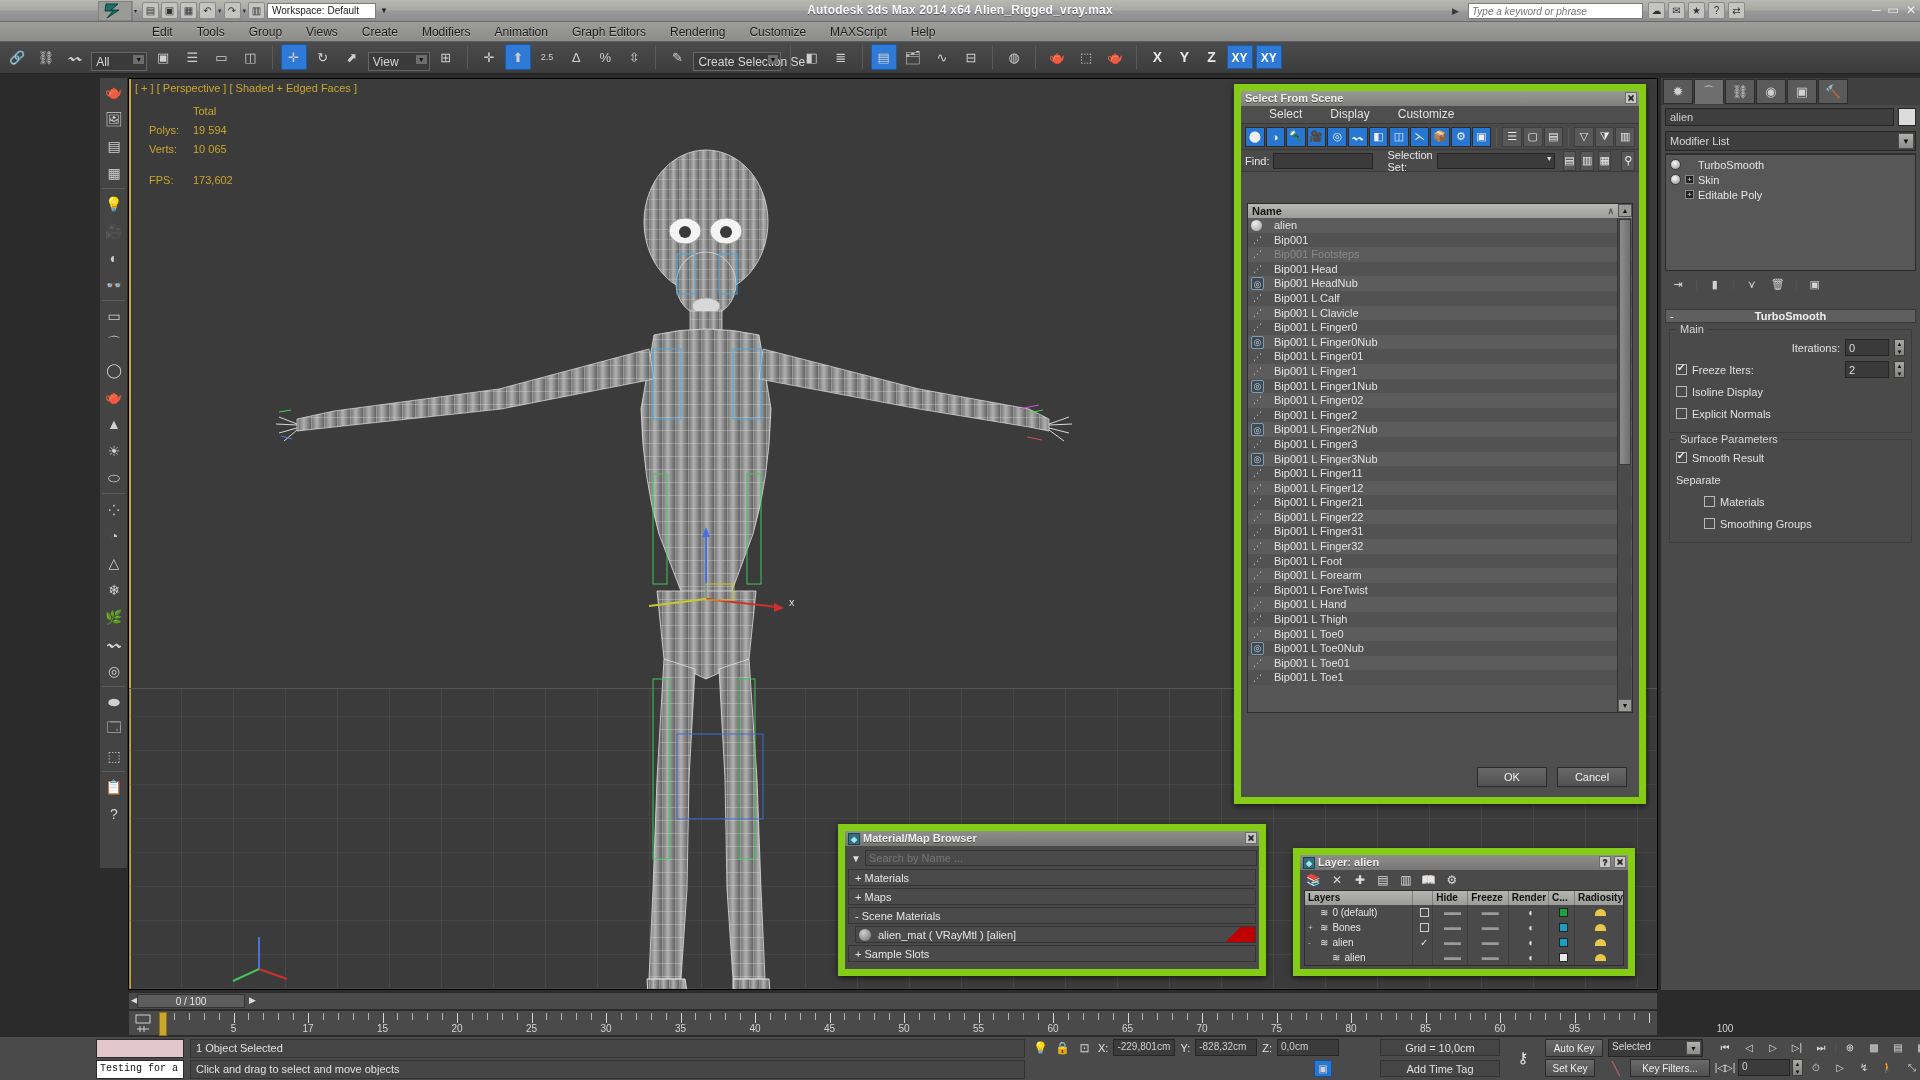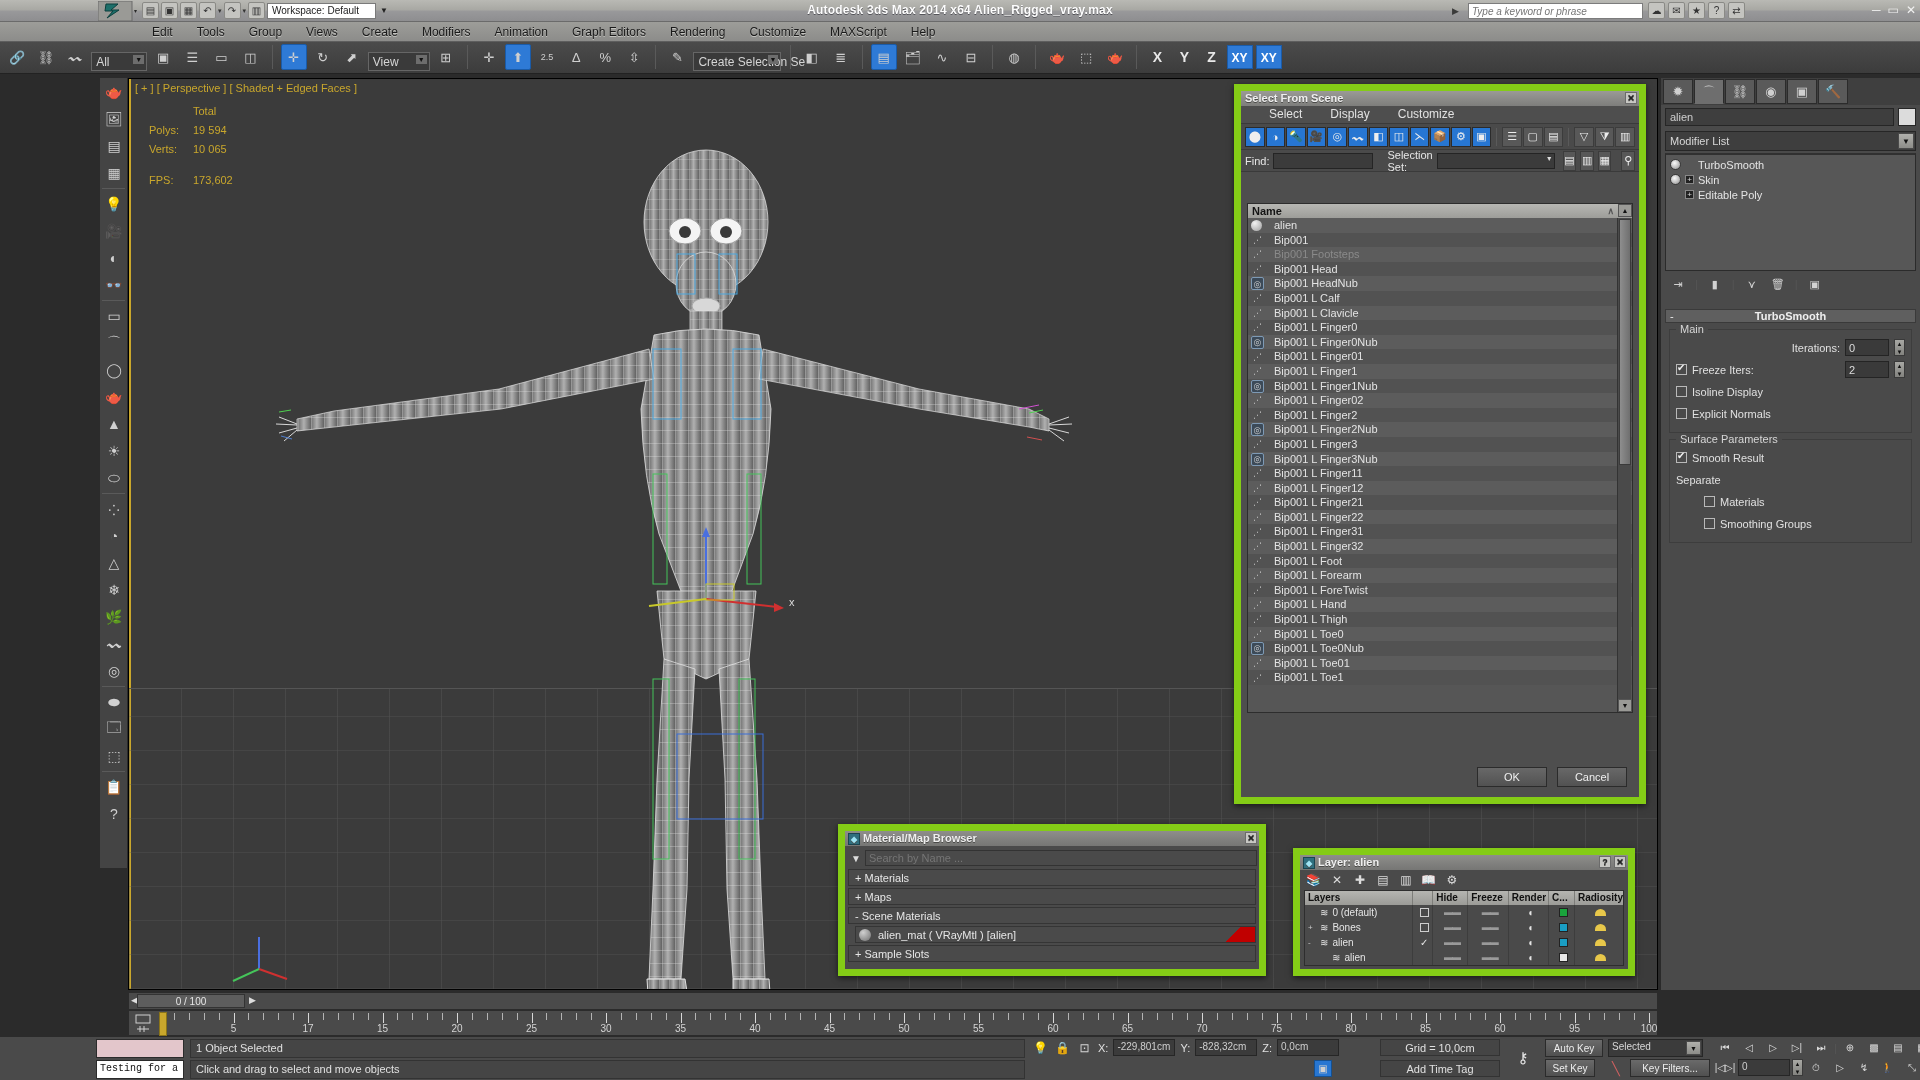--- a/index.html
+++ b/index.html
@@ -1013,21 +1013,21 @@
         <div class="tb-tick" style="left: 1370.8px;"></div>
         <div class="tb-tick" style="left: 1385.7px;"></div>
         <div class="tb-tick" style="left: 1400.6px;"></div>
         <div class="tb-tickmaj" style="left: 1415.5px;"></div>
         <div class="tb-num" style="left: 1415.5px;">95</div>
         <div class="tb-tick" style="left: 1430.4px;"></div>
         <div class="tb-tick" style="left: 1445.3px;"></div>
         <div class="tb-tick" style="left: 1460.2px;"></div>
         <div class="tb-tick" style="left: 1475.1px;"></div>
         <div class="tb-tickmaj" style="left: 1490px;"></div>
-        <div class="tb-num" style="left: 1490px;">100</div>
+        <div class="tb-num" style="left: 1566px;">100</div>
       </div>
     <div class="tb-slider"></div>
   </div>
 
   <div class="statusbar">
     <div class="sb-maxcreate"></div>
     <div class="sb-listener">Testing for a</div>
     <div class="sb-l1">1 Object Selected</div>
     <div class="sb-l2">Click and drag to select and move objects</div>
 

